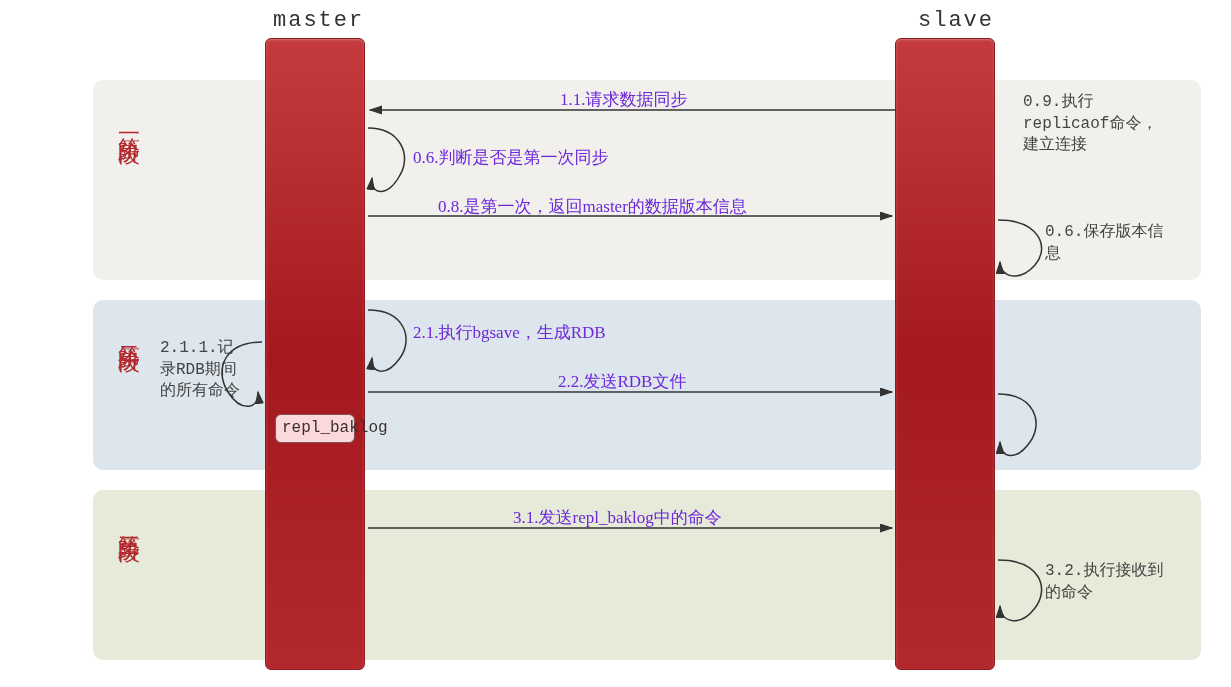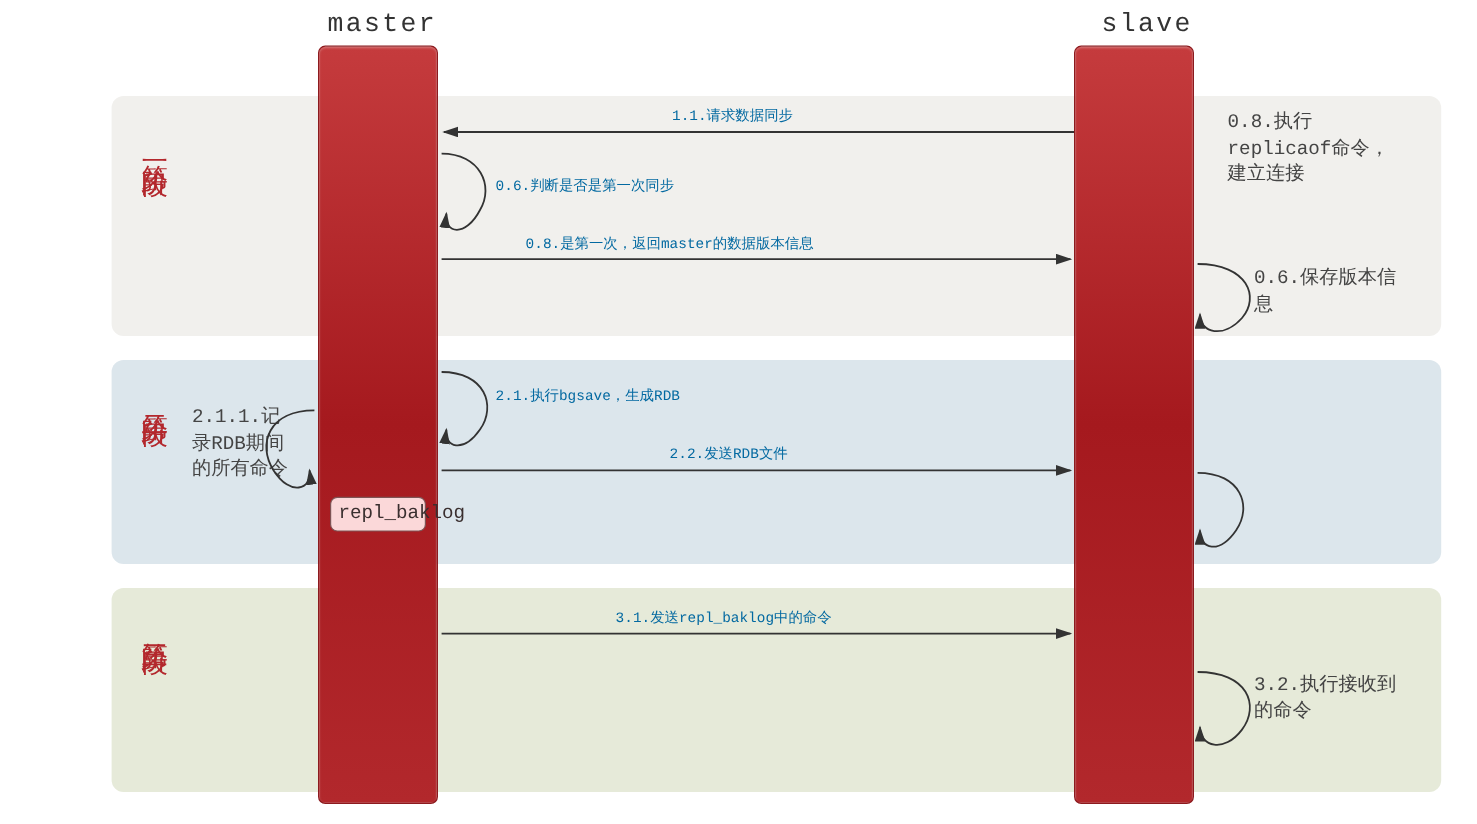--- a/index.html
+++ b/index.html
@@ -57,23 +57,24 @@
     border-radius: 6px;
     color: #3a2f2f;
     font-size: 16px;
     padding: 4px 6px;
     text-align: center;
     line-height: 1.2;
   }
 
   .msg-label {
     position: absolute;
-    font-size: 12px;
-    color: #0369a1;
+    font-size: 17px;
+    color: #6d28d9;
     white-space: nowrap;
+    font-family: Liberation Serif, serif;
   }
   .side-label {
     position: absolute;
     font-size: 16px;
     color: #444;
     line-height: 1.35;
   }
 
   svg { position: absolute; left: 0; top: 0; pointer-events: none; }
   .arrow-line { stroke: #333; stroke-width: 1.5; fill: none; }
@@ -100,21 +101,21 @@
 
   <div class="repl-box" style="left:275px; top:414px; width:80px;">repl_baklog</div>
 
   <div class="msg-label" style="left:560px; top:88px;">1.1.请求数据同步</div>
   <div class="msg-label" style="left:413px; top:146px;">0.6.判断是否是第一次同步</div>
   <div class="msg-label" style="left:438px; top:195px;">0.8.是第一次，返回master的数据版本信息</div>
   <div class="msg-label" style="left:413px; top:321px;">2.1.执行bgsave，生成RDB</div>
   <div class="msg-label" style="left:558px; top:370px;">2.2.发送RDB文件</div>
   <div class="msg-label" style="left:513px; top:506px;">3.1.发送repl_baklog中的命令</div>
 
-  <div class="side-label" style="left:1023px; top:92px; width:150px;">0.8.执行replicaof命令，建立连接</div>
+  <div class="side-label" style="left:1023px; top:92px; width:150px;">0.9.执行replicaof命令，建立连接</div>
   <div class="side-label" style="left:1045px; top:222px; width:120px;">0.6.保存版本信息</div>
   <div class="side-label" style="left:160px; top:338px; width:80px;">2.1.1.记录RDB期间的所有命令</div>
   <div class="side-label" style="left:1045px; top:561px; width:120px;">3.2.执行接收到的命令</div>
 
   <svg width="1231" height="687">
     <defs>
       <marker id="ah" markerWidth="10" markerHeight="10" refX="8" refY="3" orient="auto">
         <path d="M0,0 L9,3 L0,6 Z" class="arrow-head"></path>
       </marker>
     </defs>

